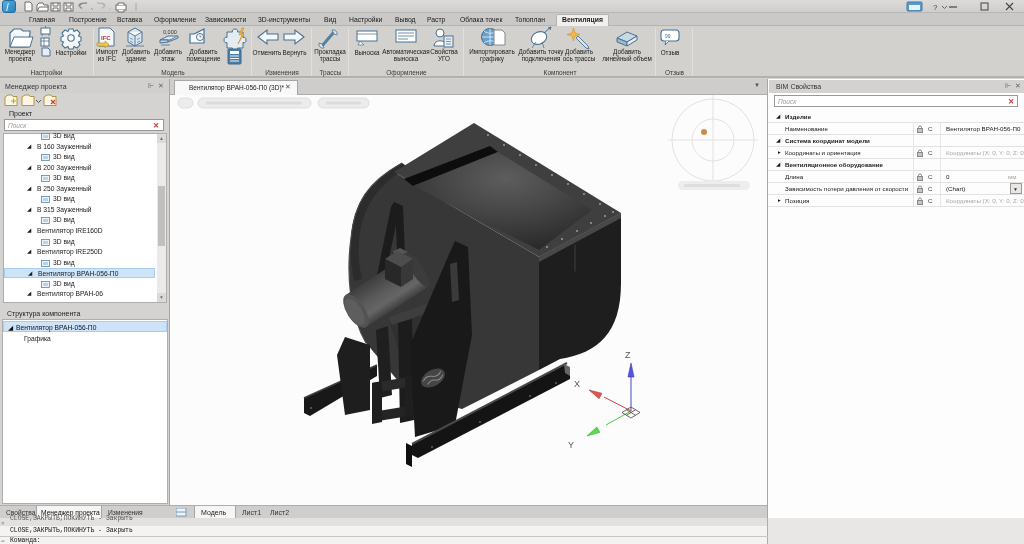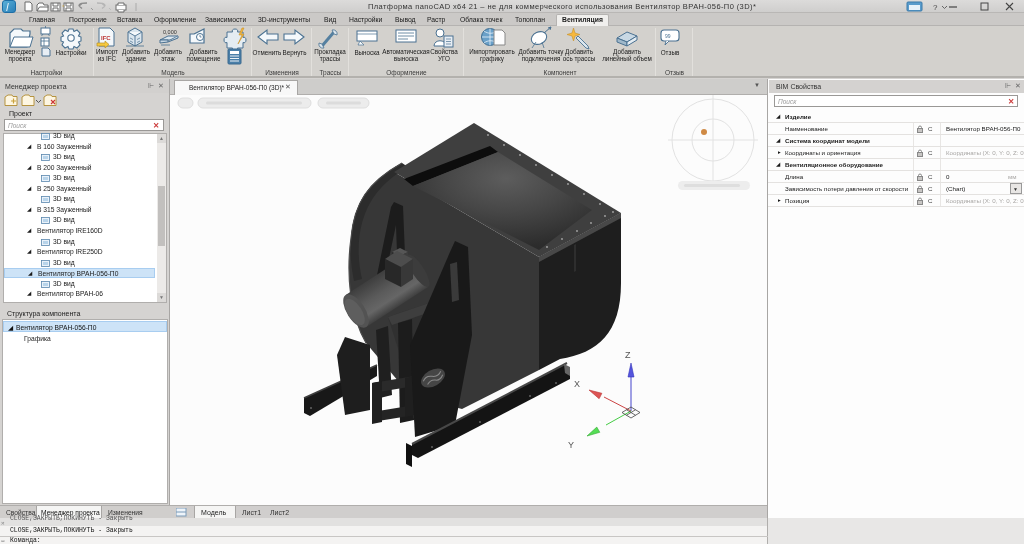--- a/index.html
+++ b/index.html
@@ -8,21 +8,20 @@
 .abs { position:absolute; }
 .txt { position:absolute; white-space:nowrap; }
 </style>
 </head>
 <body>
 
 <div class="abs" id="titlebar" style="left:0;top:0;width:1024px;height:13px;background:linear-gradient(#dcdbda,#cfcecd);border-bottom:1px solid #b9b7b5;">
   <div class="abs" style="left:2px;top:0px;width:14px;height:13px;background:linear-gradient(135deg,#5ab0d8,#2a7fb8);border-radius:3px;border:1px solid #1d6ea6;">
     <div class="abs" style="left:4px;top:2px;width:4px;height:8px;border-left:1.5px solid #e8f4fb;transform:skewX(-12deg);"></div>
   </div>
-  <div class="txt" style="left:368px;top:2px;font-size:7.5px;letter-spacing:0.4px;color:#333;">Платформа nanoCAD x64 21 – не для коммерческого использования Вентилятор ВРАН-056-П0 (3D)*</div>
 </div>
 
 <svg class="abs" style="left:0;top:0;" width="300" height="13" viewBox="0 0 300 13">
   <g stroke="#6b6b6b" fill="none" stroke-width="1">
     <path d="M25 2 h5 l2 2 v7 h-7 z" fill="#fdfdfd"></path>
     <path d="M37 5 l2 -2 h4 l1 2 h4 v6 h-11 z M37 11 l2.5 -4 h9" fill="#fdfdfd"></path>
     <rect x="51" y="3" width="9" height="8" fill="#fdfdfd"></rect>
       <path d="M53 3 v3 h5 v-3 M53 11 v-3 h5 v3"></path>
     <rect x="64" y="3" width="9" height="8" fill="#fdfdfd"></rect>
       <path d="M66 3 v3 h5 v-3 M66 11 v-3 h5 v3"></path>

